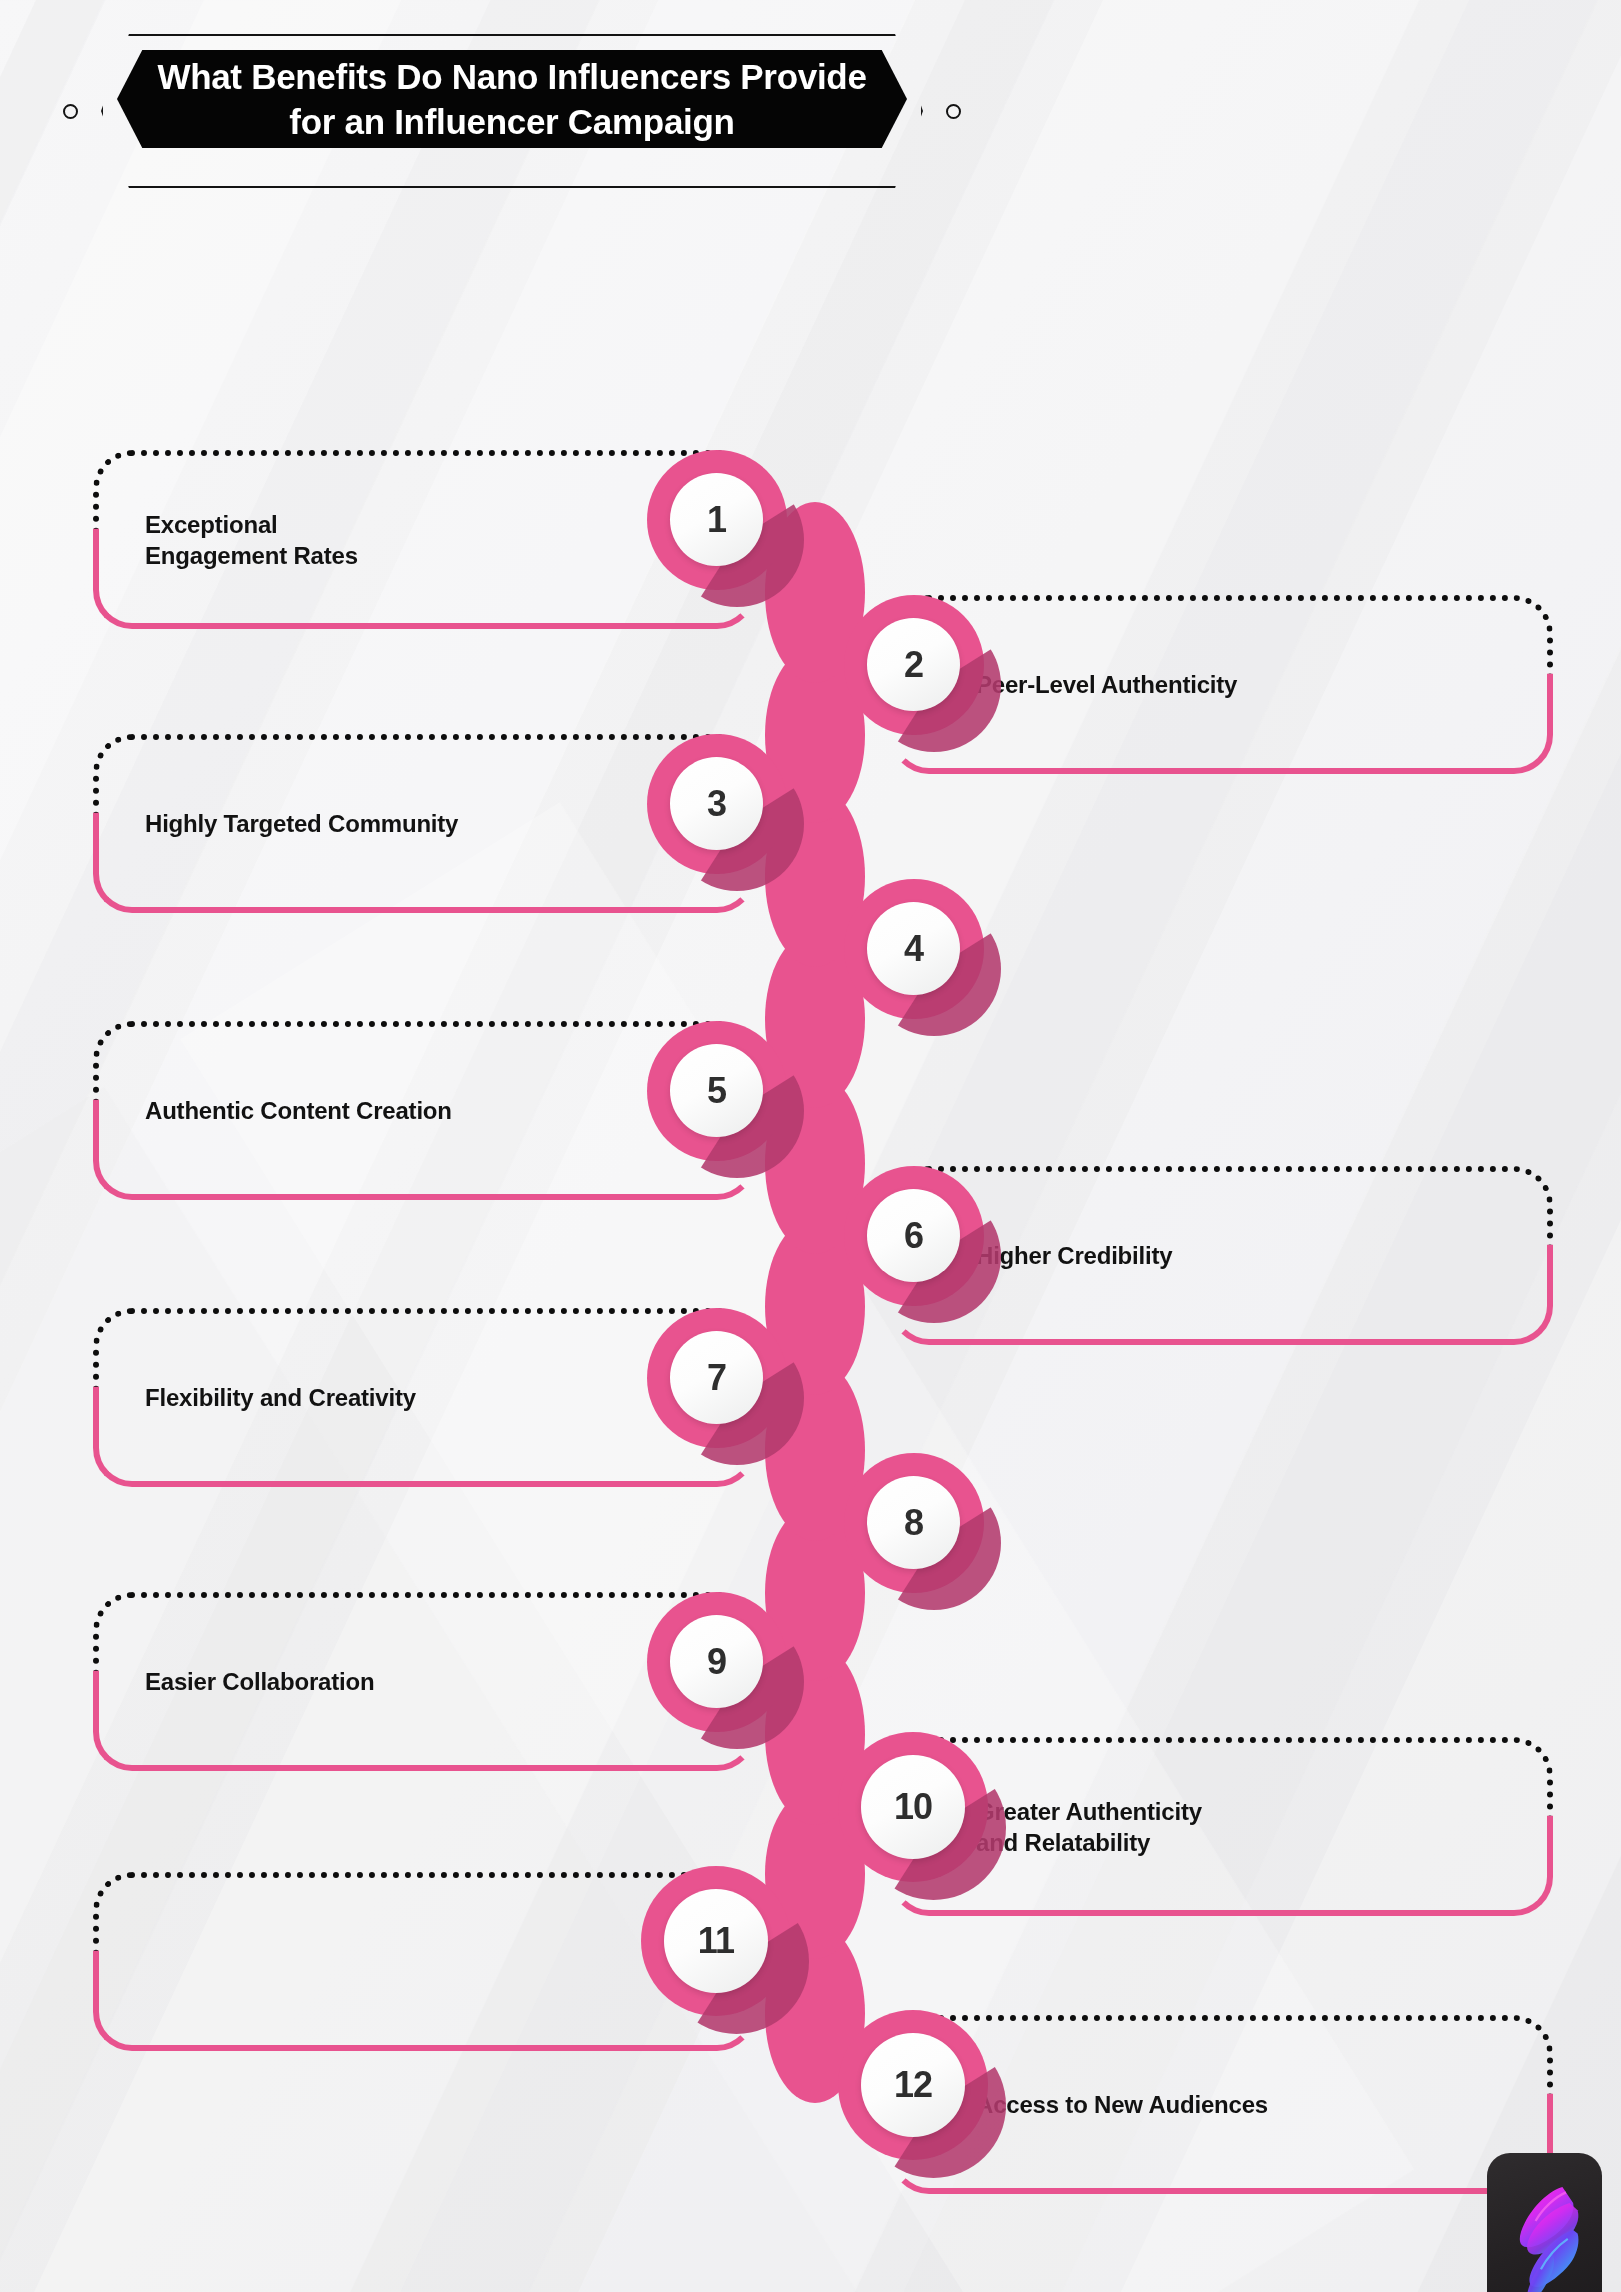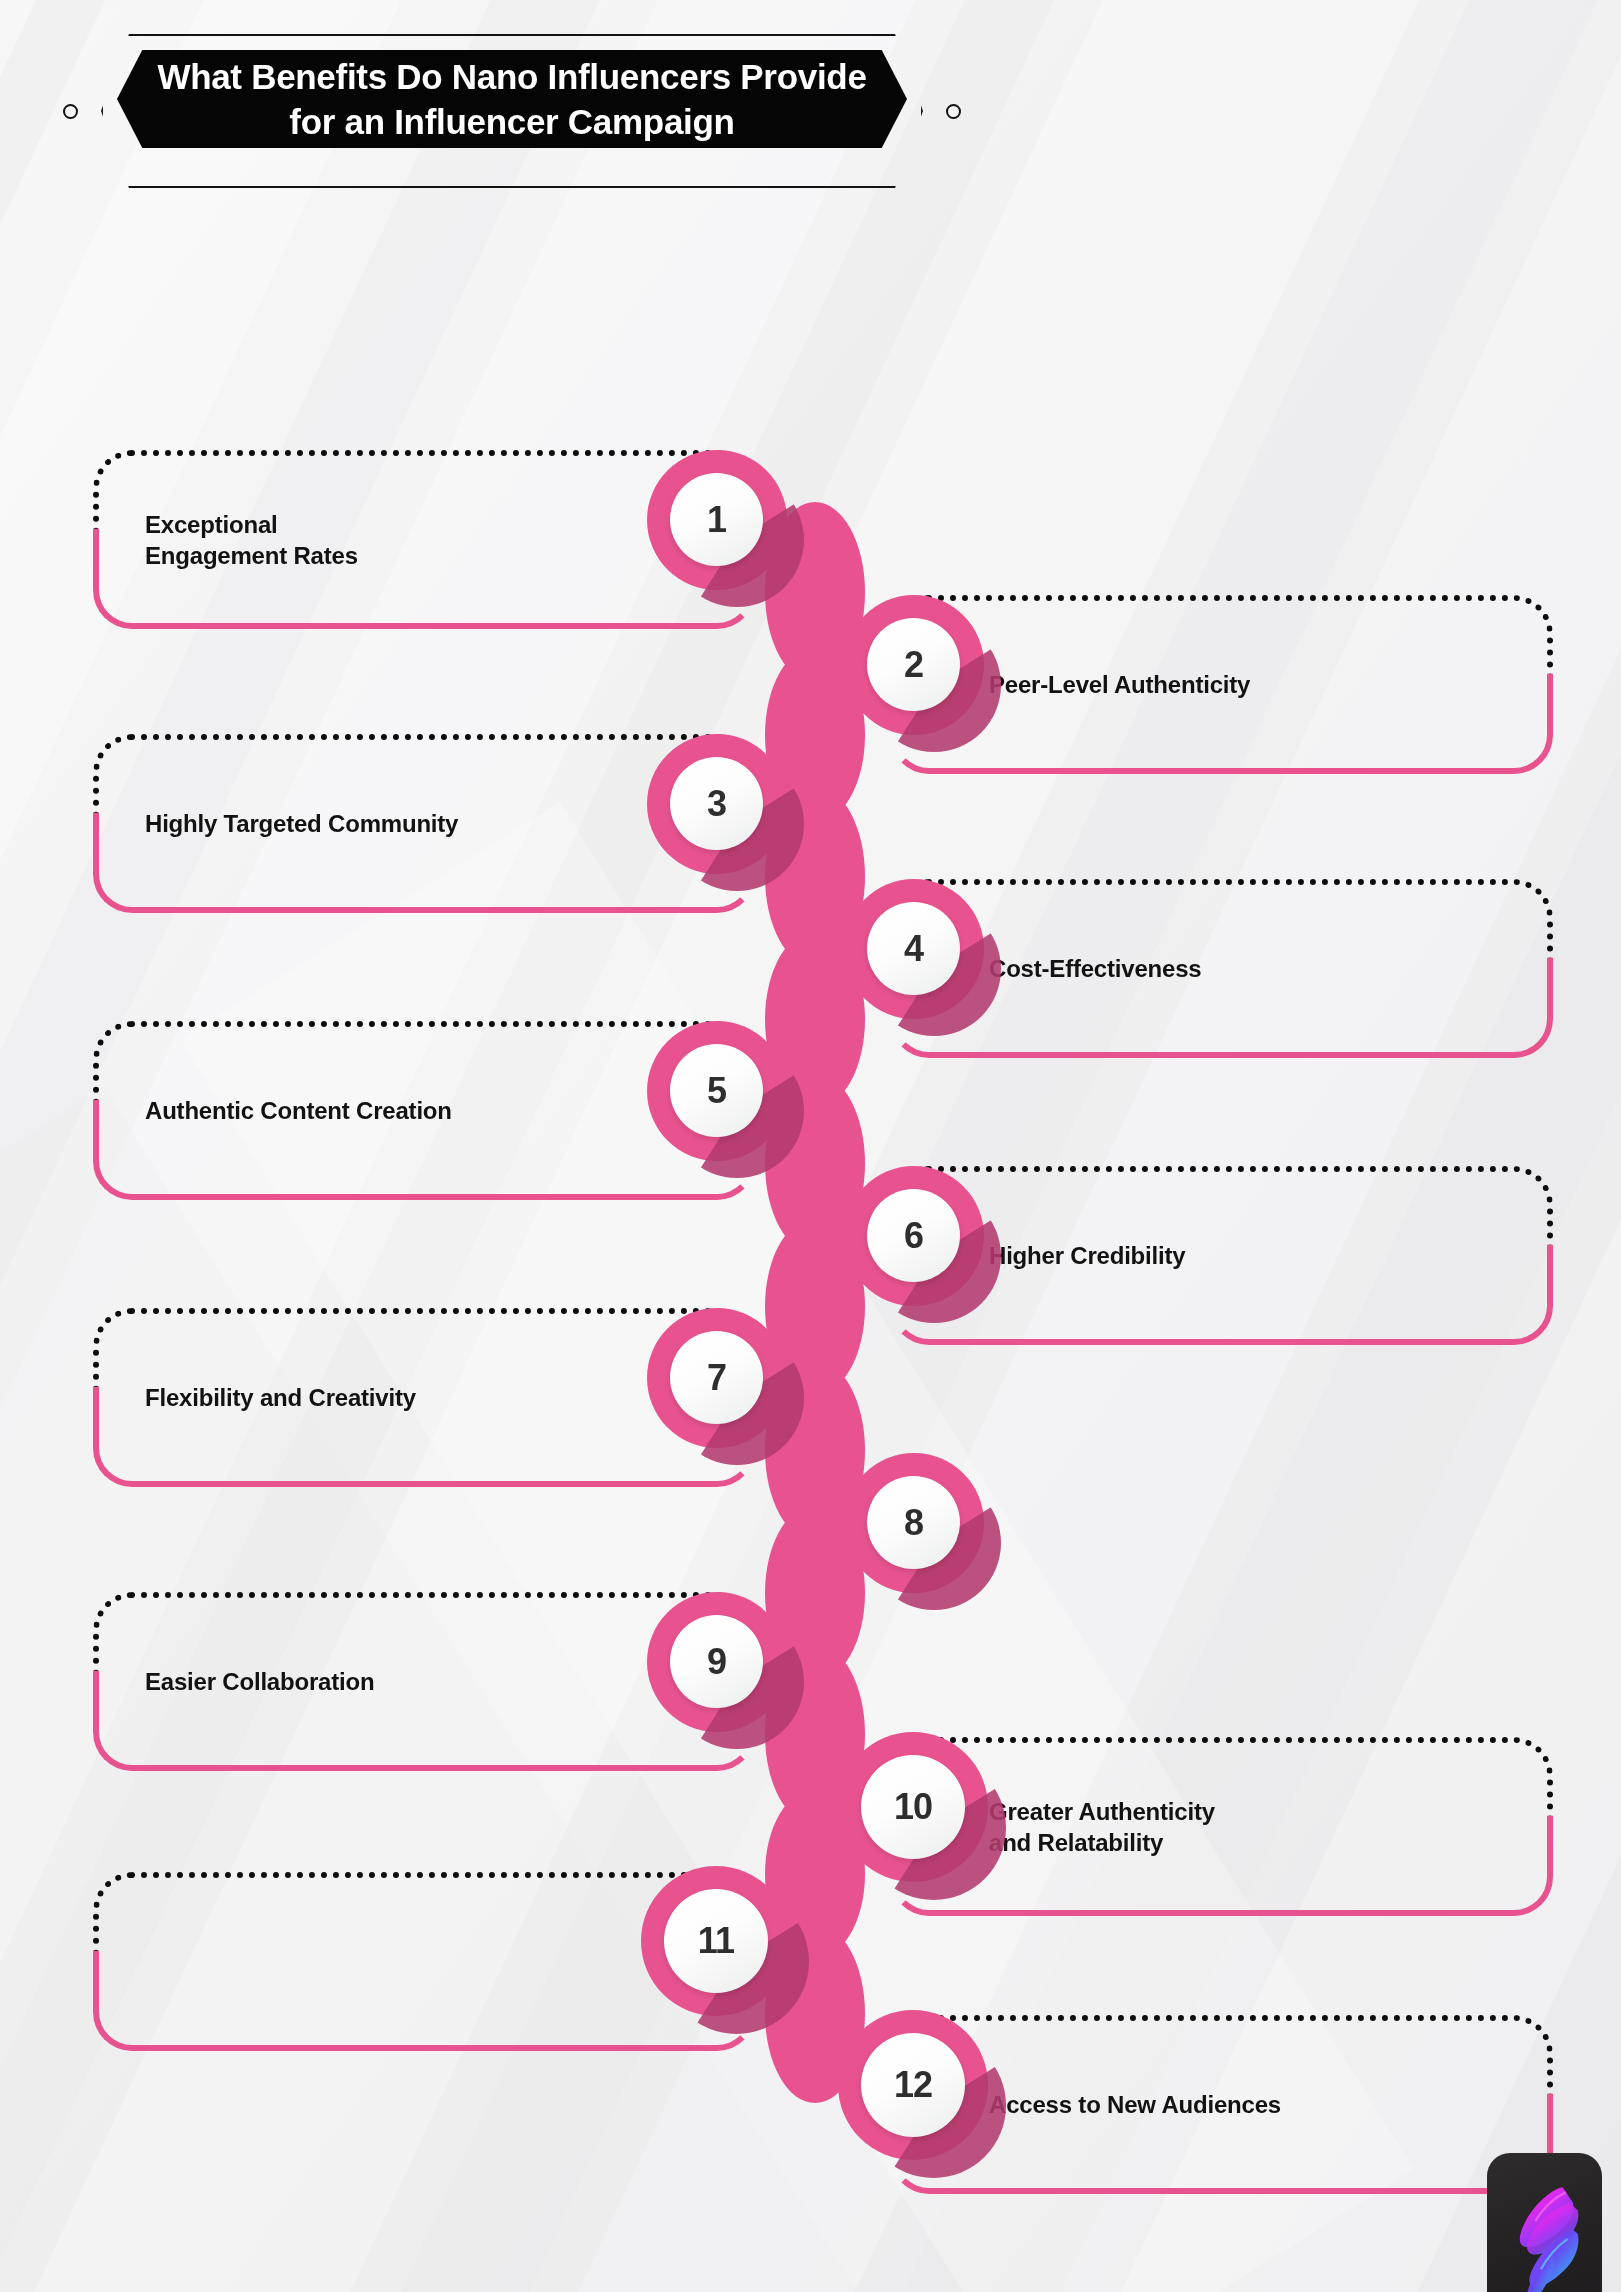--- a/index.html
+++ b/index.html
@@ -90,21 +90,21 @@
     top:50%;
     transform:translateY(-50%);
     font-size:24px;
     font-weight:bold;
     color:#121212;
     line-height:1.30;
     white-space:pre-line;
     letter-spacing:-0.2px;
   }
   .row.left  .row-label { left:52px; right:116px; }
-  .row.right .row-label { left:99px; right:81px; }
+  .row.right .row-label { left:86px; right:81px; }
 
   
   #chain { position:absolute; left:0; top:0; width:1622px; height:2293px; z-index:4; }
 
   .node { position:absolute; width:140px; height:140px; }
   .ring {
     position:absolute; inset:0;
     border-radius:50%;
     background:#e8538f;
   }
@@ -215,27 +215,20 @@
       </div>
       <div class="row-label">Peer-Level Authenticity</div>
     </div>
     <div class="row left" style="top: 734px;">
       <div class="pill">
         <div class="dotted"></div>
         <div class="solid"></div>
       </div>
       <div class="row-label">Highly Targeted Community</div>
     </div>
-    <div class="row right" style="top: 879px;">
-      <div class="pill">
-        <div class="dotted"></div>
-        <div class="solid"></div>
-      </div>
-      <div class="row-label">Cost-Effectiveness</div>
-    </div>
     <div class="row left" style="top: 1021px;">
       <div class="pill">
         <div class="dotted"></div>
         <div class="solid"></div>
       </div>
       <div class="row-label">Authentic Content Creation</div>
     </div>
     <div class="row right" style="top: 1166px;">
       <div class="pill">
         <div class="dotted"></div>

